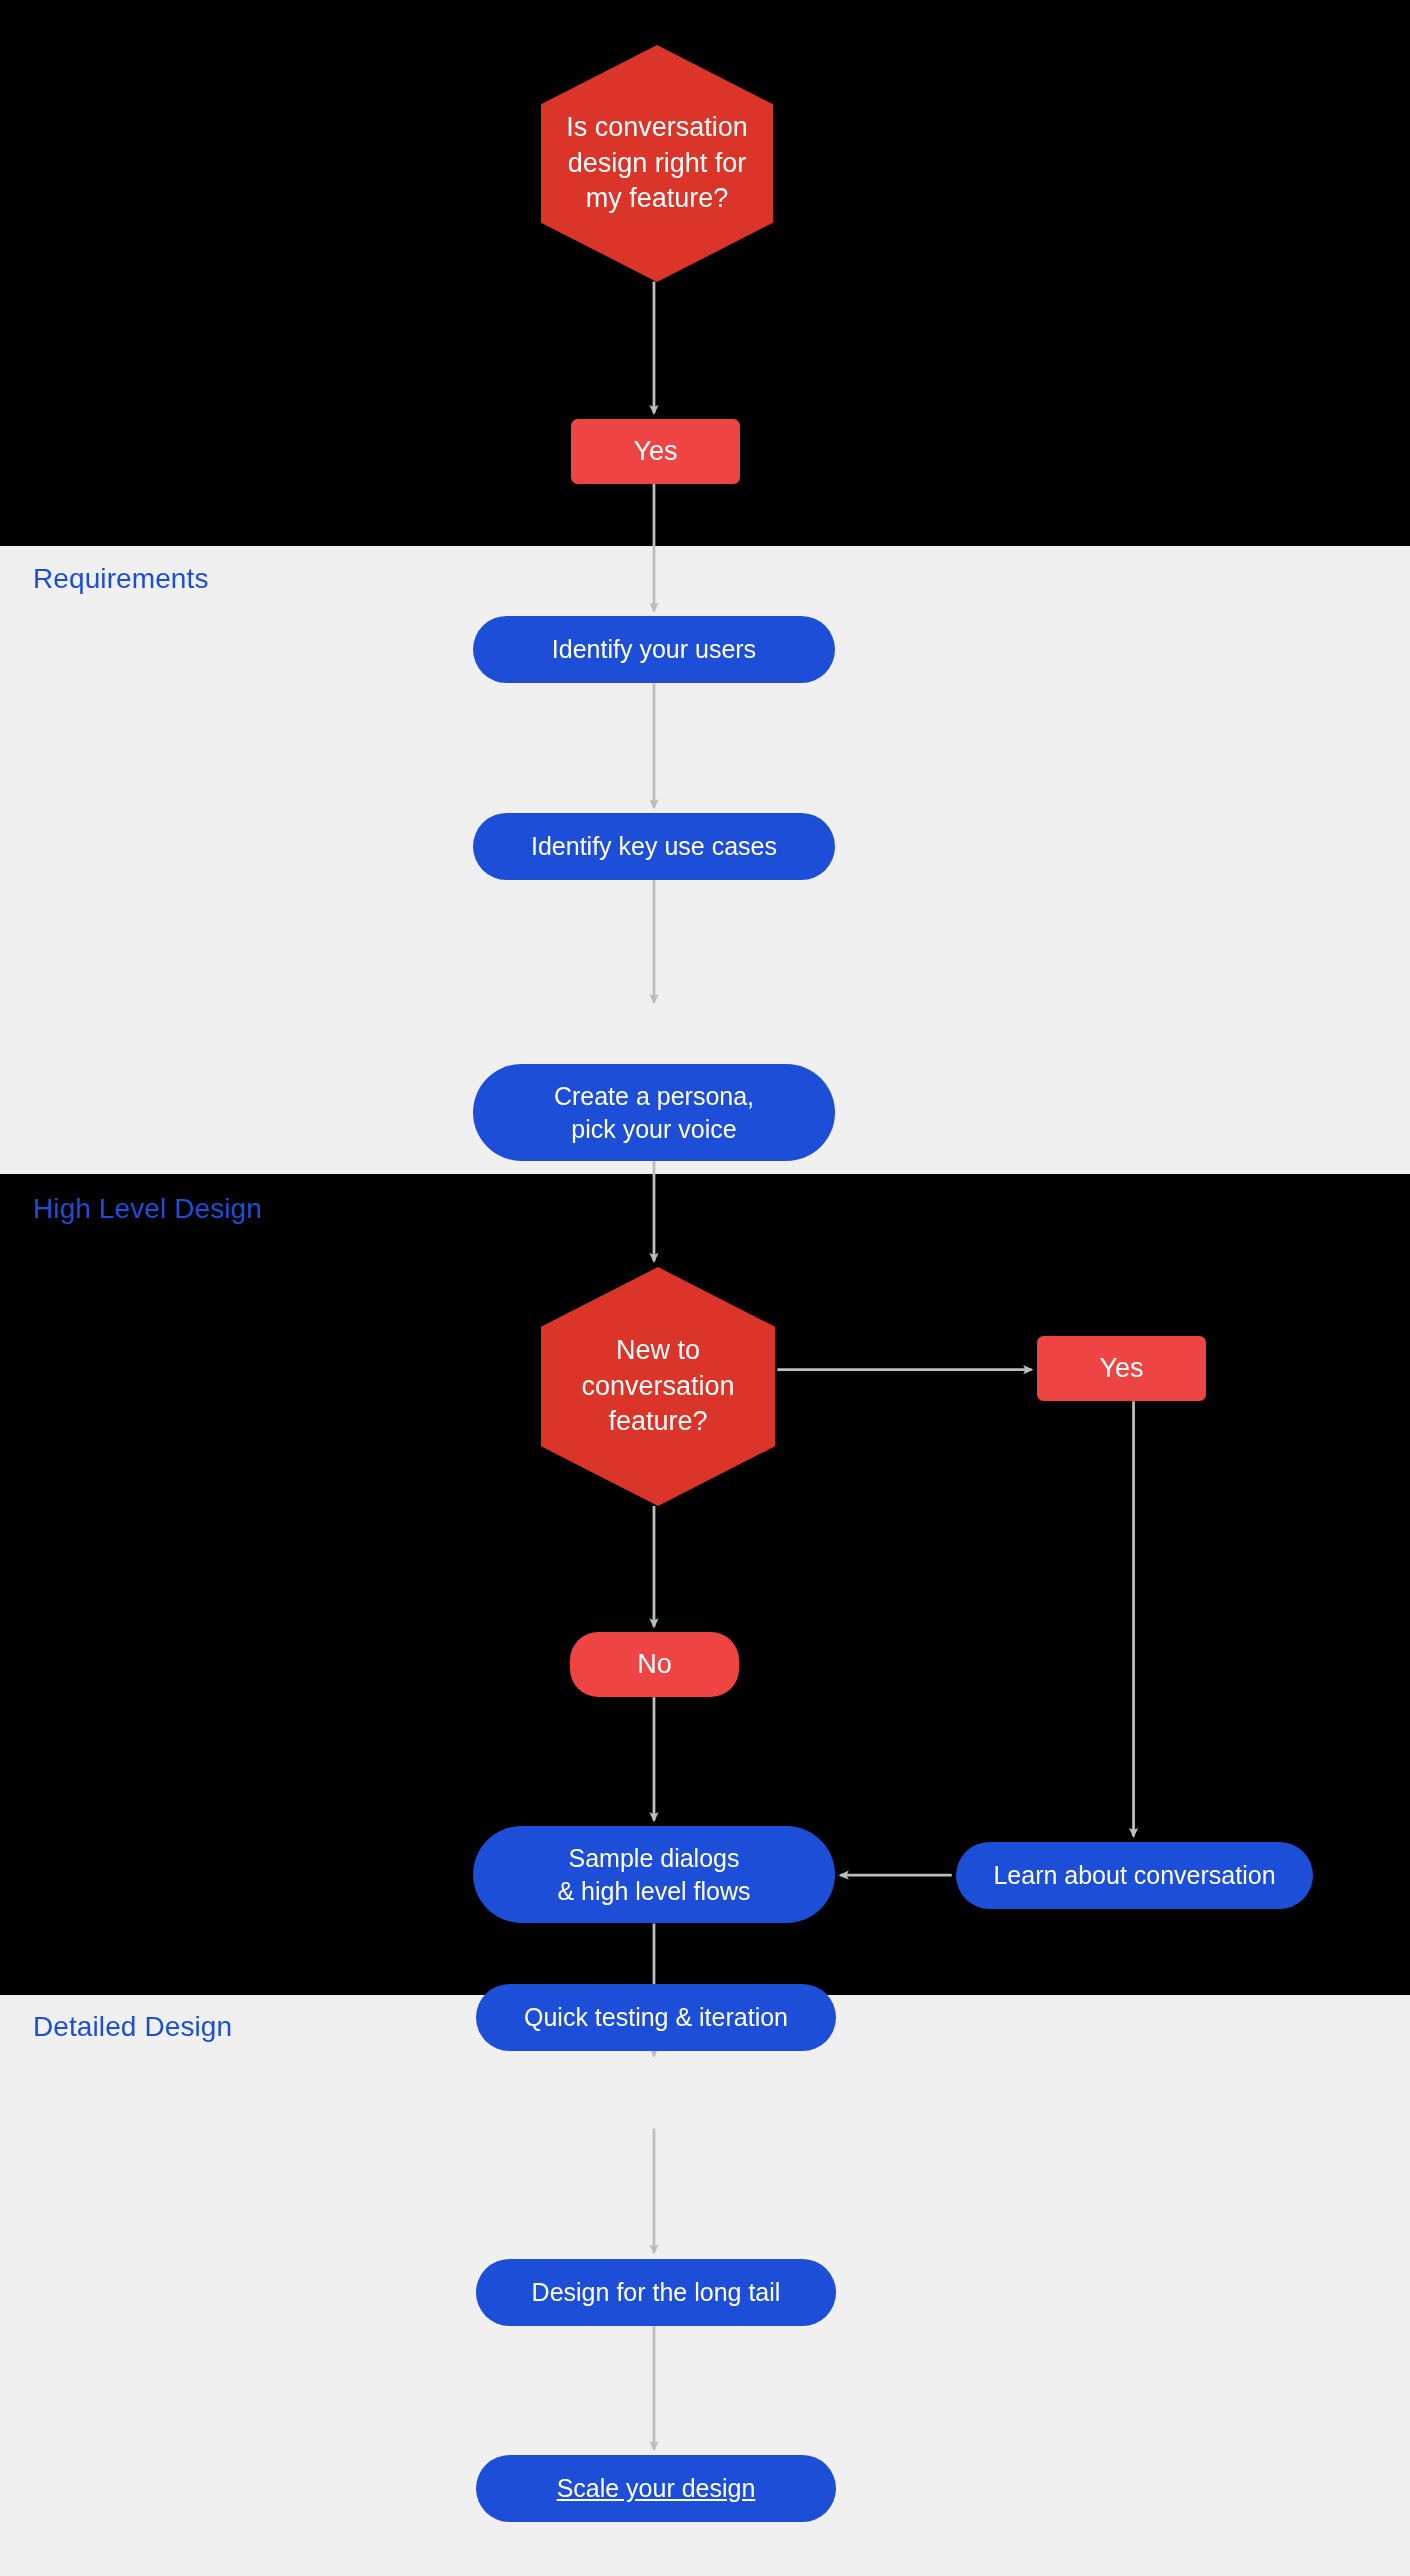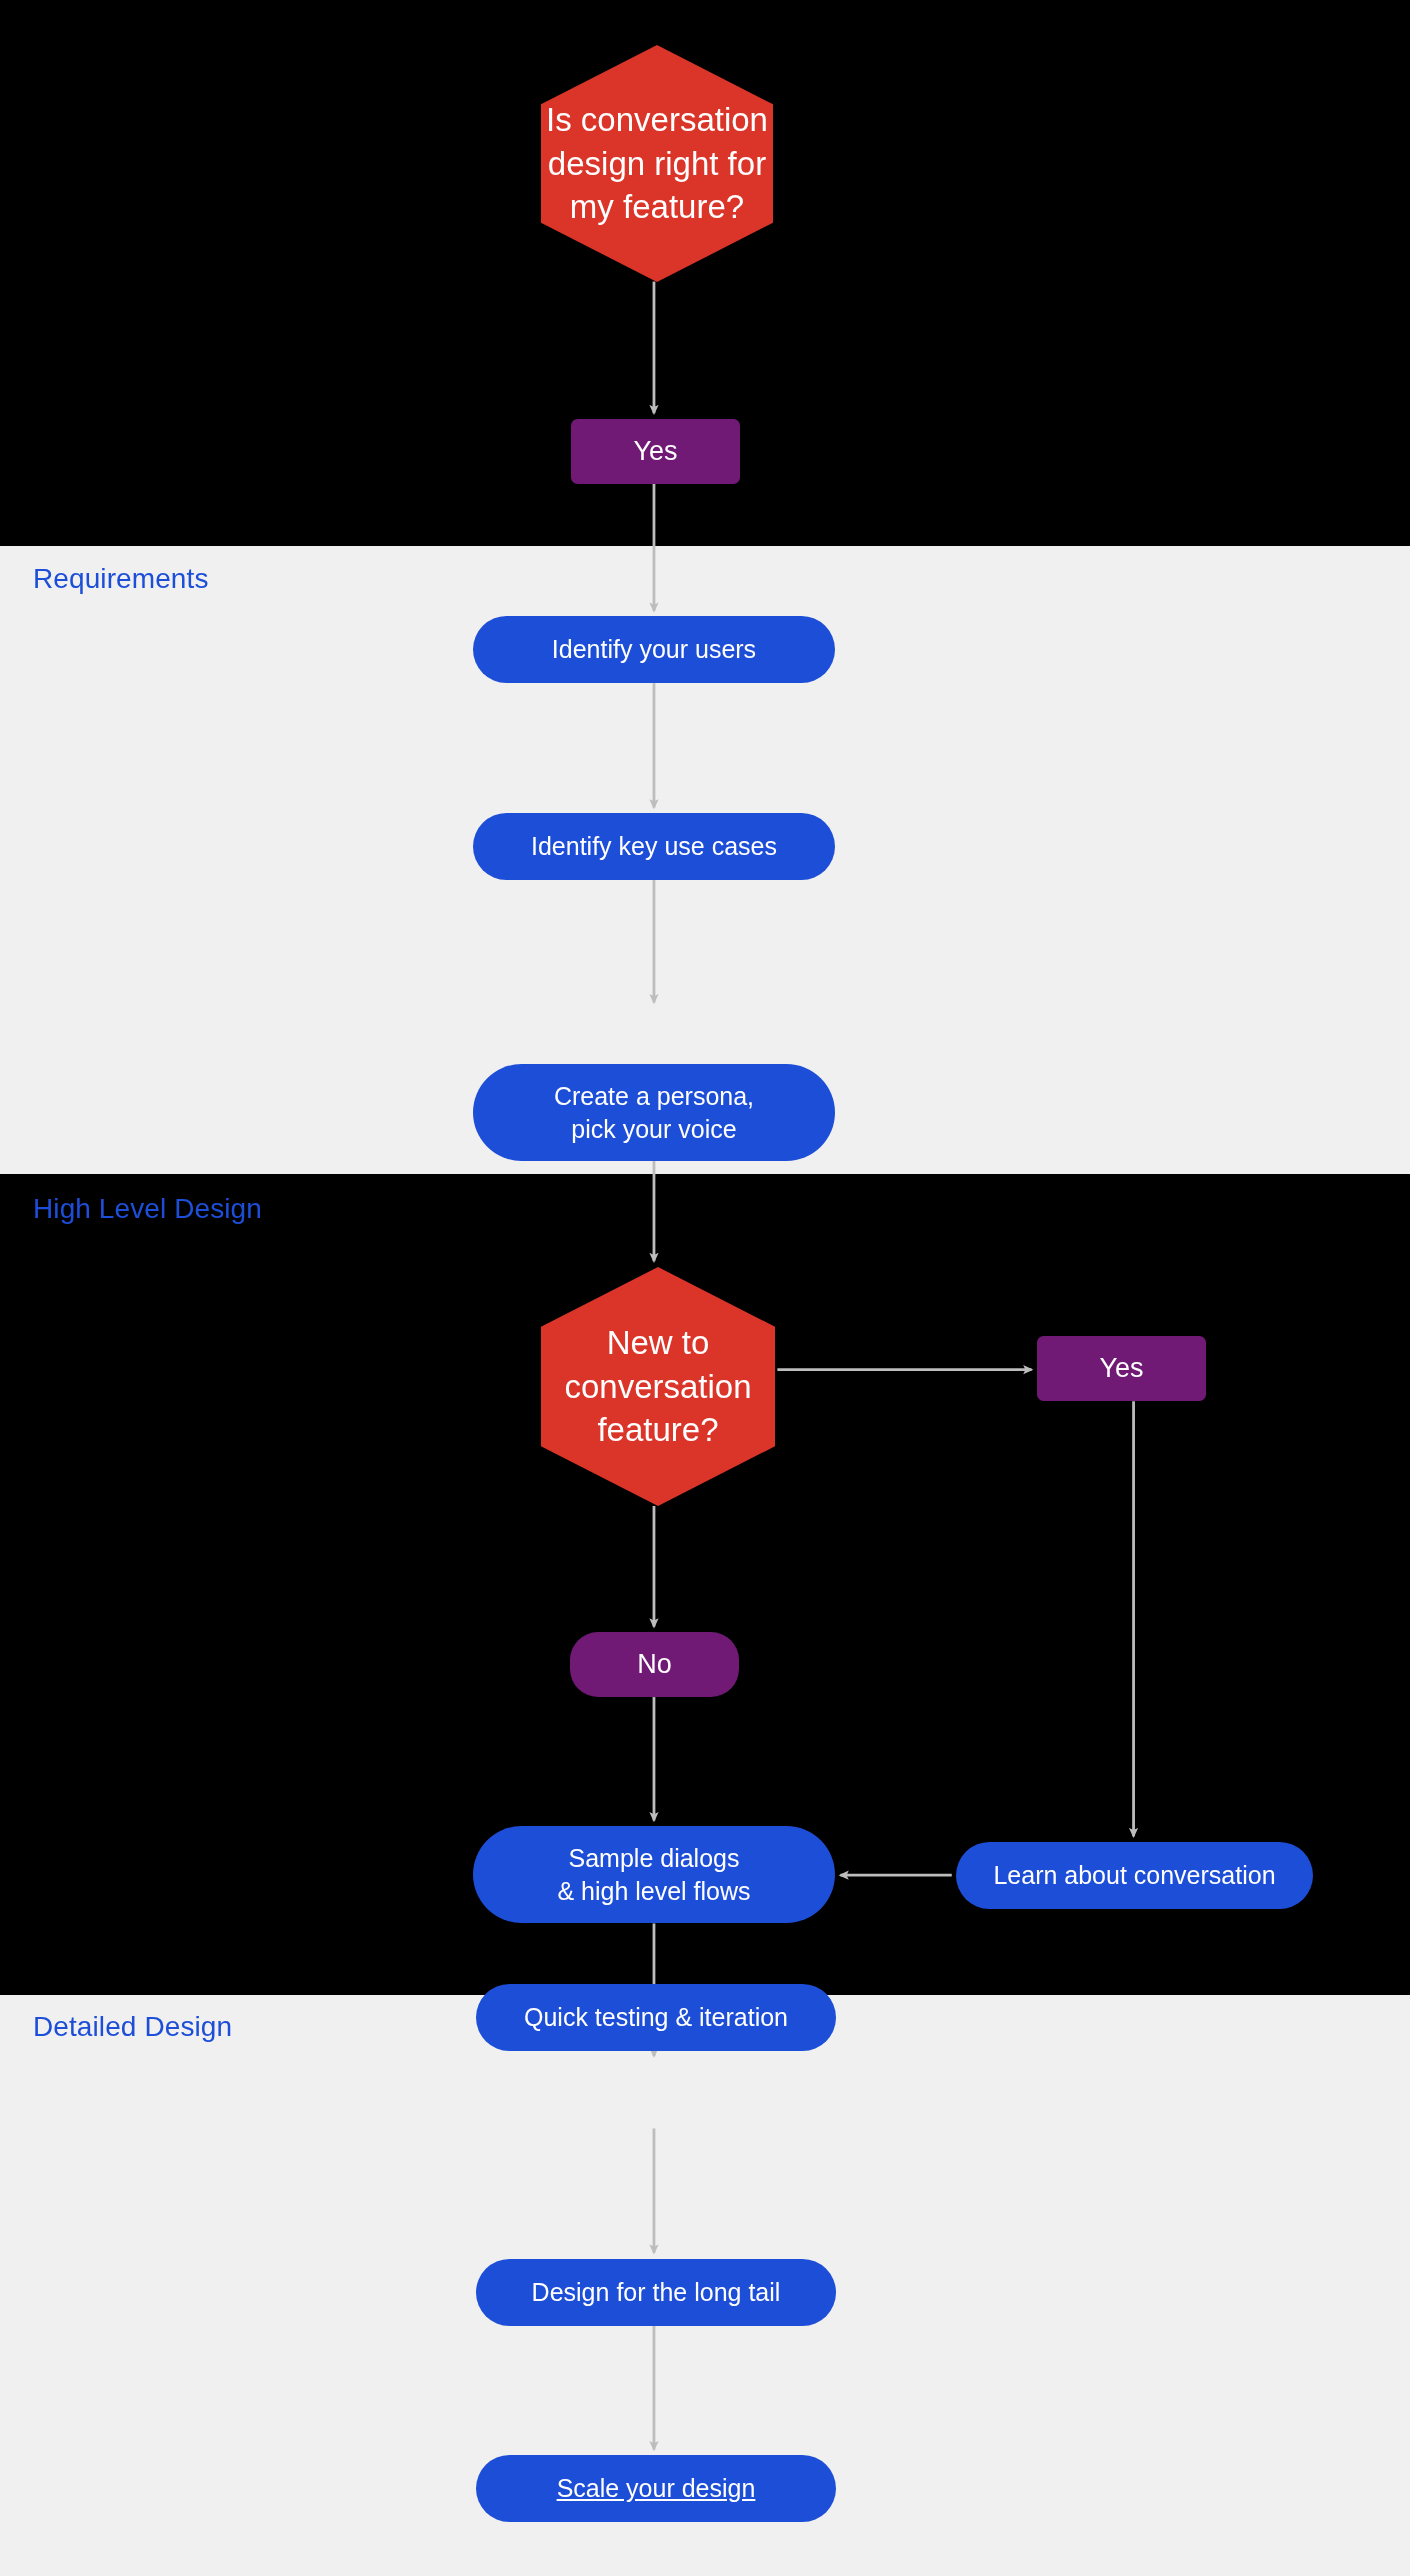--- a/index.html
+++ b/index.html
@@ -62,27 +62,27 @@
     line-height: 1.32;
     font-family: "Liberation Sans", sans-serif;
   }
 
   .node .node-label { display: block; white-space: pre-line; }
 
   
   .hexagon {
     background: #db3428;
     clip-path: polygon(50% 0%, 100% 25%, 100% 75%, 50% 100%, 0% 75%, 0% 25%);
-    font-size: 33px;
+    font-size: 27px;
     font-weight: 400;
   }
 
   
   .greenbox {
-    background: #701a75;
+    background: #ef4444;
     border-radius: 6.5px;
     font-size: 27px;
     font-weight: 400;
   }
 
   
   .pill {
     background: #1d4ed8;
     border-radius: 927px;
     font-size: 25px;

